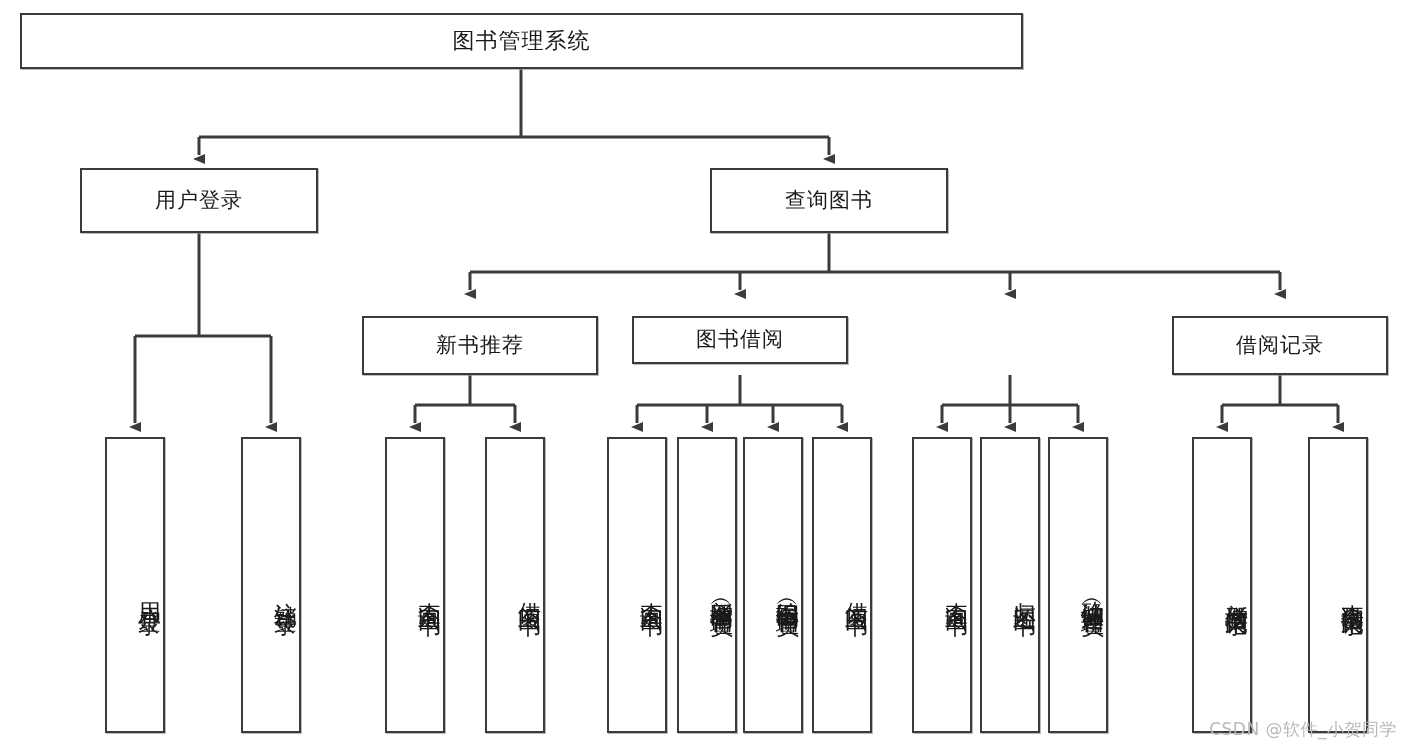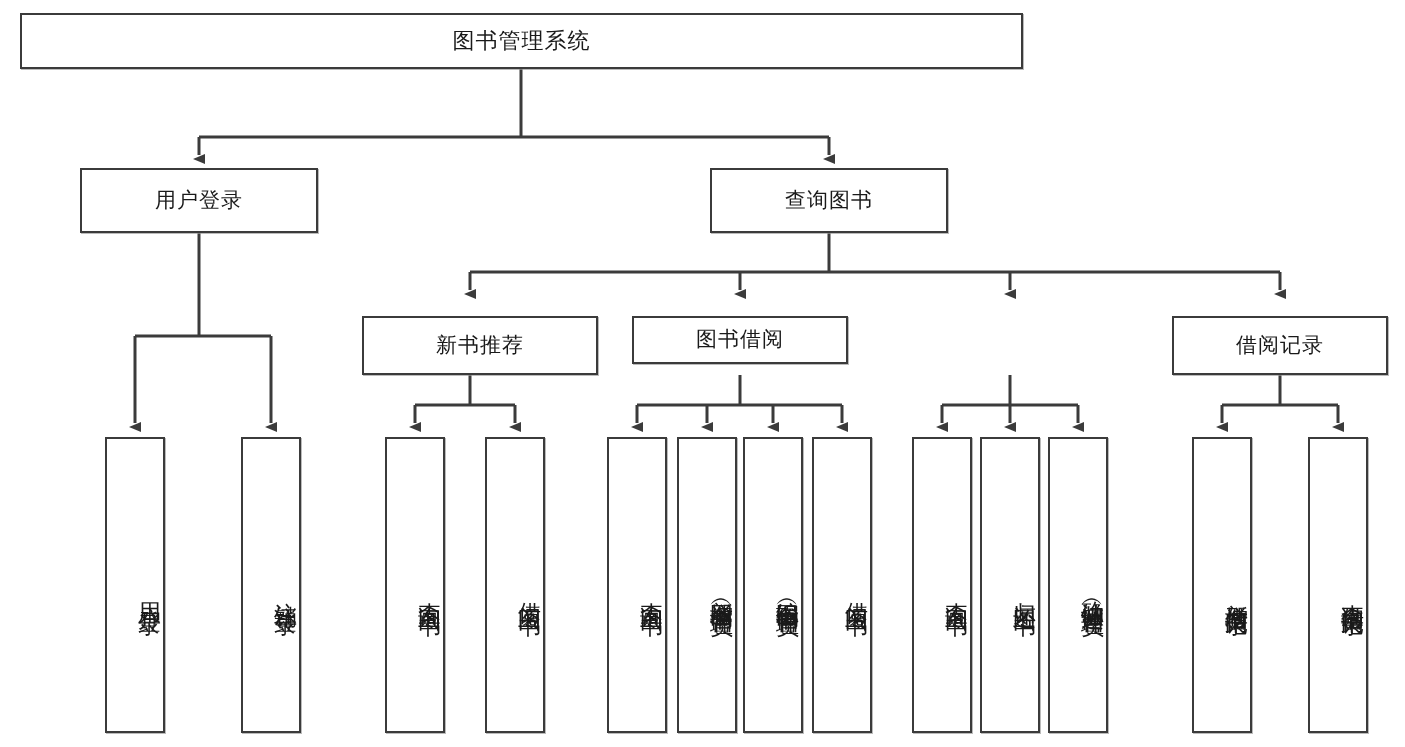--- a/index.html
+++ b/index.html
@@ -152,14 +152,15 @@
   <div class="node v" style="left:912px; top:437px; width:60px; height:296px;">查询图书</div>
 
   <div class="node v" style="left:980px; top:437px; width:60px; height:296px;">归还图书</div>
 
   <div class="node v tall" style="left:1048px; top:437px; width:60px; height:296px;">确认归还（管理员）</div>
 
   <div class="node v tall" style="left:1192px; top:437px; width:60px; height:296px;">新增借阅记录</div>
 
   <div class="node v tall" style="left:1308px; top:437px; width:60px; height:296px;">查询借阅记录</div>
 
+  <div class="watermark">CSDN @软件_小贺同学</div>
 
 </div>
 
 </body></html>

